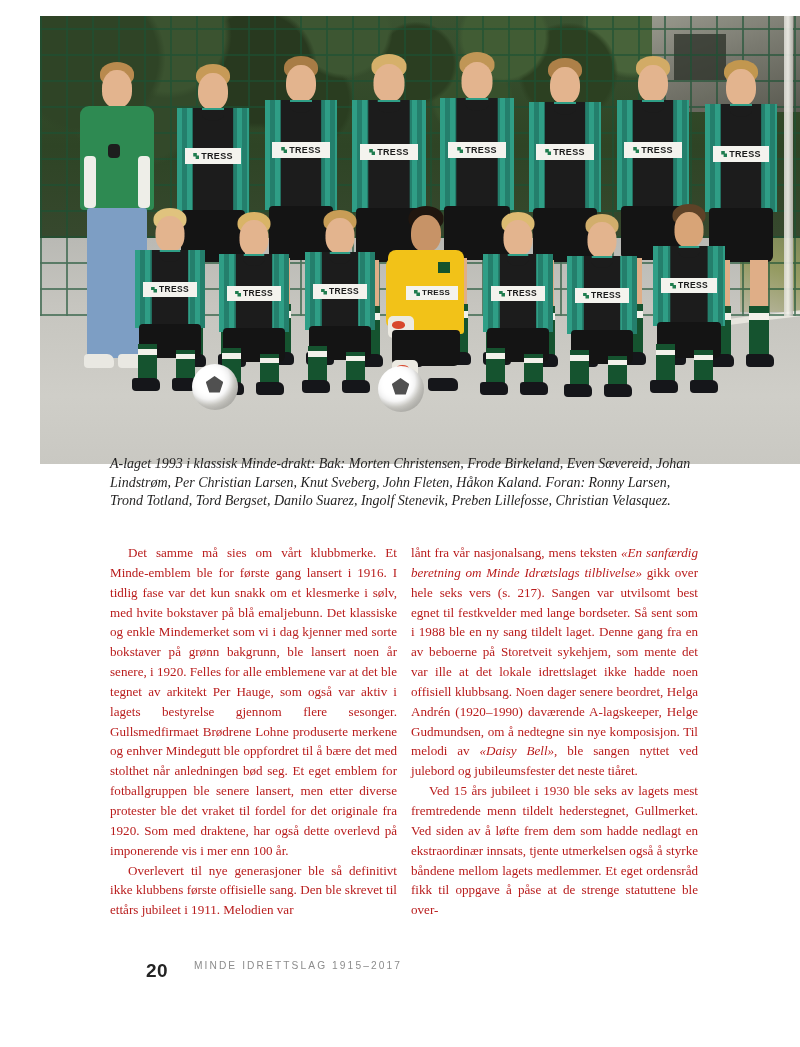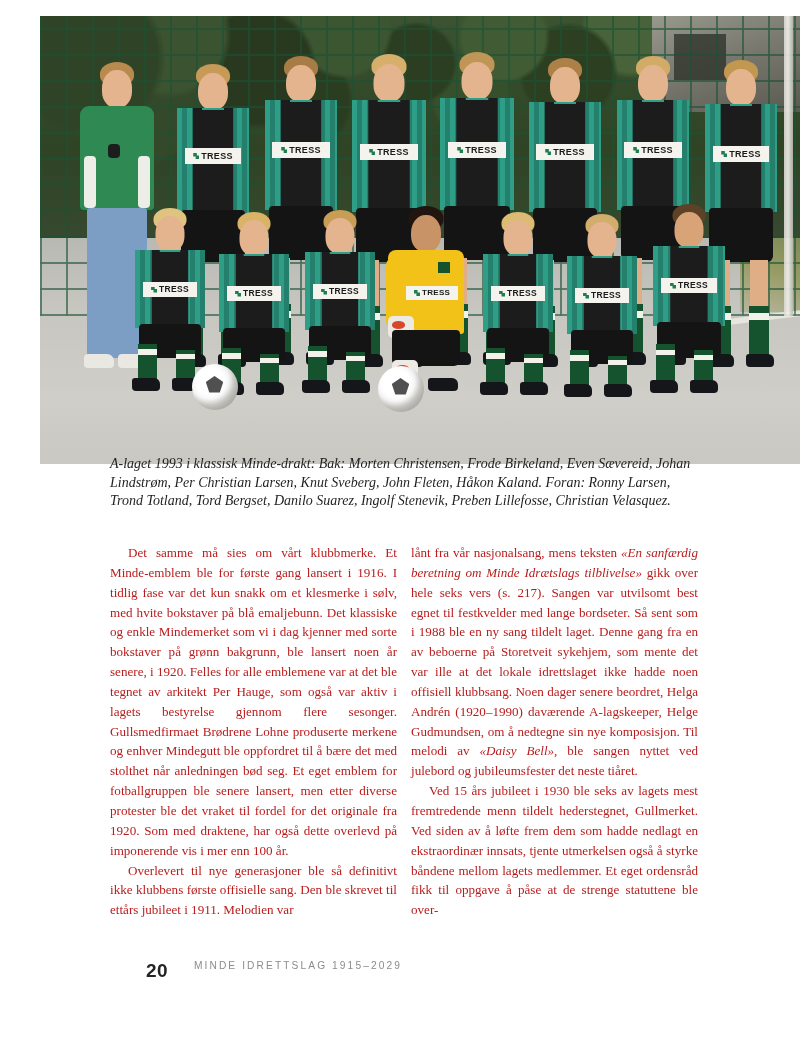--- a/index.html
+++ b/index.html
@@ -528,16 +528,16 @@
 
     <div class="col col-right">
       <p class="noindent"><span>lånt fra vår nasjonalsang, mens teksten </span><i>«En sanfærdig beretning om Minde Idrætslags tilblivelse»</i><span> gikk over hele seks vers (s. 217). Sangen var utvilsomt best egnet til festkvelder med lange bordseter. Så sent som i 1988 ble en ny sang tildelt laget. Denne gang fra en av beboerne på Storetveit sykehjem, som mente det var ille at det lokale idrettslaget ikke hadde noen offisiell klubbsang. Noen dager senere beordret, Helga Andrén (1920–1990) daværende A-lagskeeper, Helge Gudmundsen, om å nedtegne sin nye komposisjon. Til melodi av </span><i>«Daisy Bell»</i><span>, ble sangen nyttet ved julebord og jubileumsfester det neste tiåret.</span></p>
       <p>Ved 15 års jubileet i 1930 ble seks av lagets mest fremtredende menn tildelt hederstegnet, Gullmerket. Ved siden av å løfte frem dem som hadde nedlagt en ekstraordinær innsats, tjente utmerkelsen også å styrke båndene mellom lagets medlemmer. Et eget ordensråd fikk til oppgave å påse at de strenge statuttene ble over-</p>
     </div>
 
   </div>
 
   <div class="footer">
     <span class="folio">20</span>
-    <span class="runhead">MINDE IDRETTSLAG  1915–2029</span>
+    <span class="runhead">MINDE IDRETTSLAG  1915–2017</span>
   </div>
 
 </div>
 
 </body></html>

